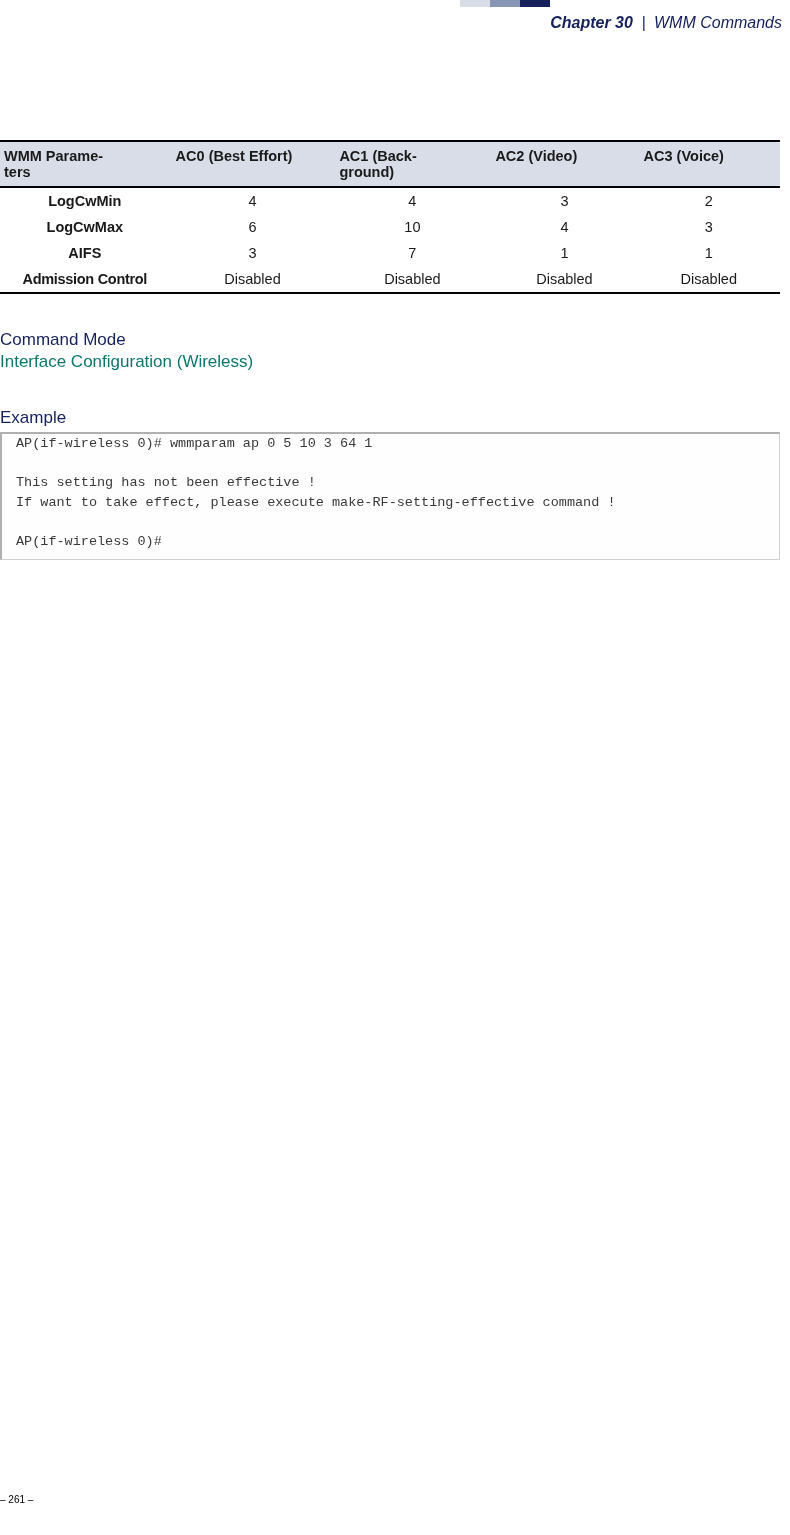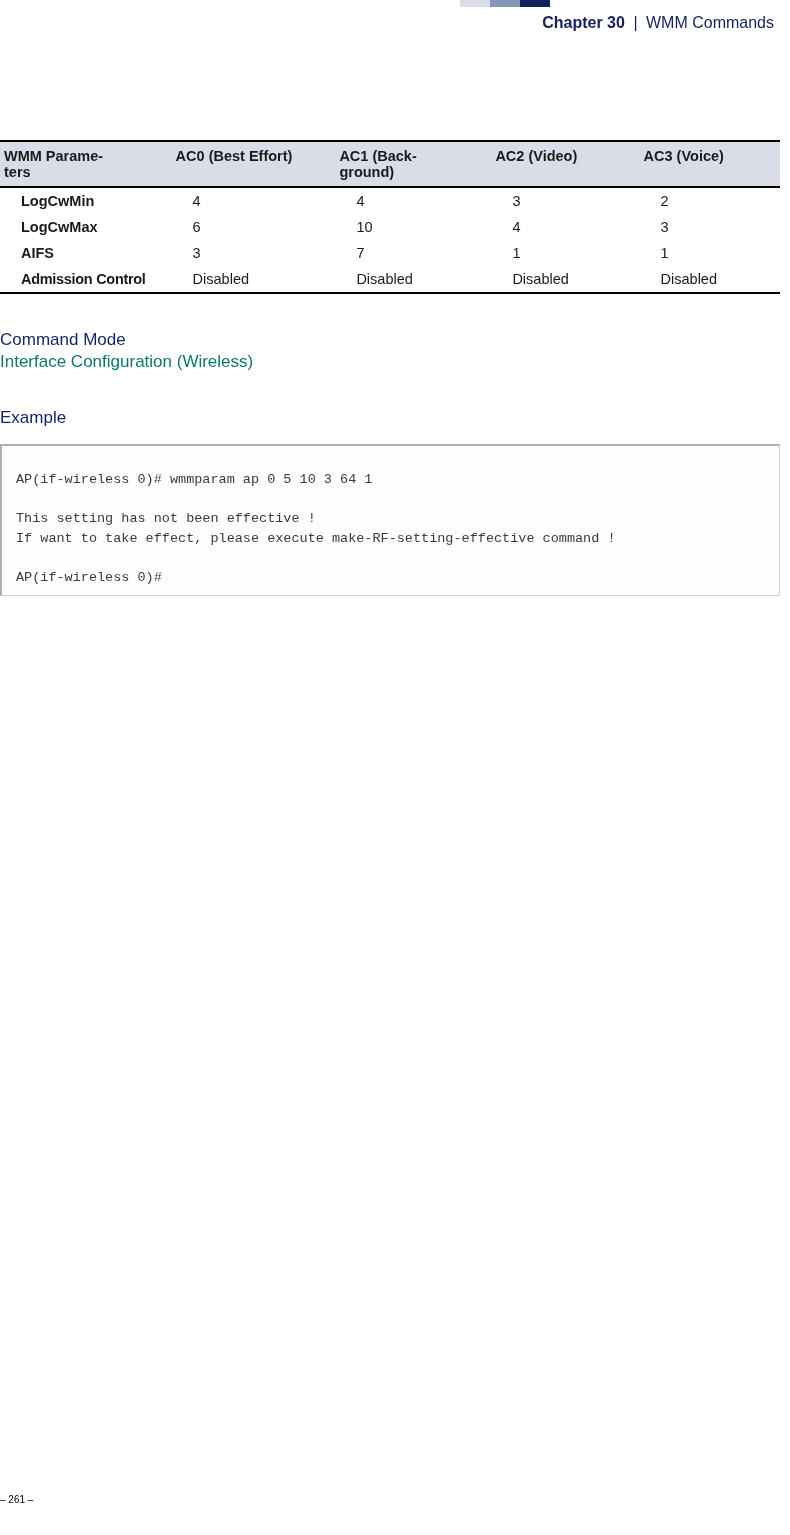--- a/index.html
+++ b/index.html
@@ -30,25 +30,26 @@
       gap: 0;
     }
     .bar {
       height: 7px;
     }
     .bar1 { width: 30px; background: #d8dde8; }
     .bar2 { width: 30px; background: #8896b5; }
     .bar3 { width: 30px; background: #16215c; }
     .header-text {
       position: absolute;
-      right: 16px;
+      right: 8px;
       top: 14px;
       font-size: 16px;
       font-weight: bold;
       color: #16215c;
+      font-style: italic;
     }
     .header-text .sep {
       font-weight: normal;
       color: #16215c;
       margin: 0 4px;
     }
     .header-text .subtitle {
       font-weight: normal;
       color: #16215c;
     }
@@ -78,22 +79,22 @@
       text-align: left;
       padding: 6px 6px 6px 4px;
       font-weight: bold;
       color: #1a1a1a;
       border-top: 2px solid #000;
       border-bottom: 2px solid #000;
       vertical-align: top;
       font-size: 14.5px;
     }
     table.data-table td {
-      padding: 5px 6px 5px 21px;
-      text-align: left;
+      padding: 5px 6px 5px 4px;
+      text-align: center;
       color: #1a1a1a;
       font-size: 14.5px;
       margin-top: 36px;
     }
     table.data-table .col0 { width: 22%; }
     table.data-table .col1 { width: 21%; }
     table.data-table .col2 { width: 20%; }
     table.data-table .col3 { width: 19%; }
     table.data-table .col4 { width: 18%; }
     table.data-table .label-cell {
@@ -108,26 +109,26 @@
       font-size: 17px;
       margin-top: 36px;
       margin-bottom: 2px;
     }
     .section-body {
       font-size: 17px;
       color: #0f766e;
       margin-bottom: 4px;
     }
     .example-box {
-      margin-top: 16px;
+      margin-top: 4px;
       border-top: 2px solid #b0b0b0;
       border-left: 2px solid #b0b0b0;
       border-right: 1px solid #d0d0d0;
       border-bottom: 1px solid #d0d0d0;
-      padding: 24px 10px 8px 14px;
+      padding: 0 10px 8px 14px;
       font-family: "Courier New", Courier, monospace;
       font-size: 13.5px;
       line-height: 1.45;
       white-space: pre-wrap;
       background: #fefefe;
       color: #3a3a3a;
     }
     .footer {
       position: absolute;
       bottom: 30px;

